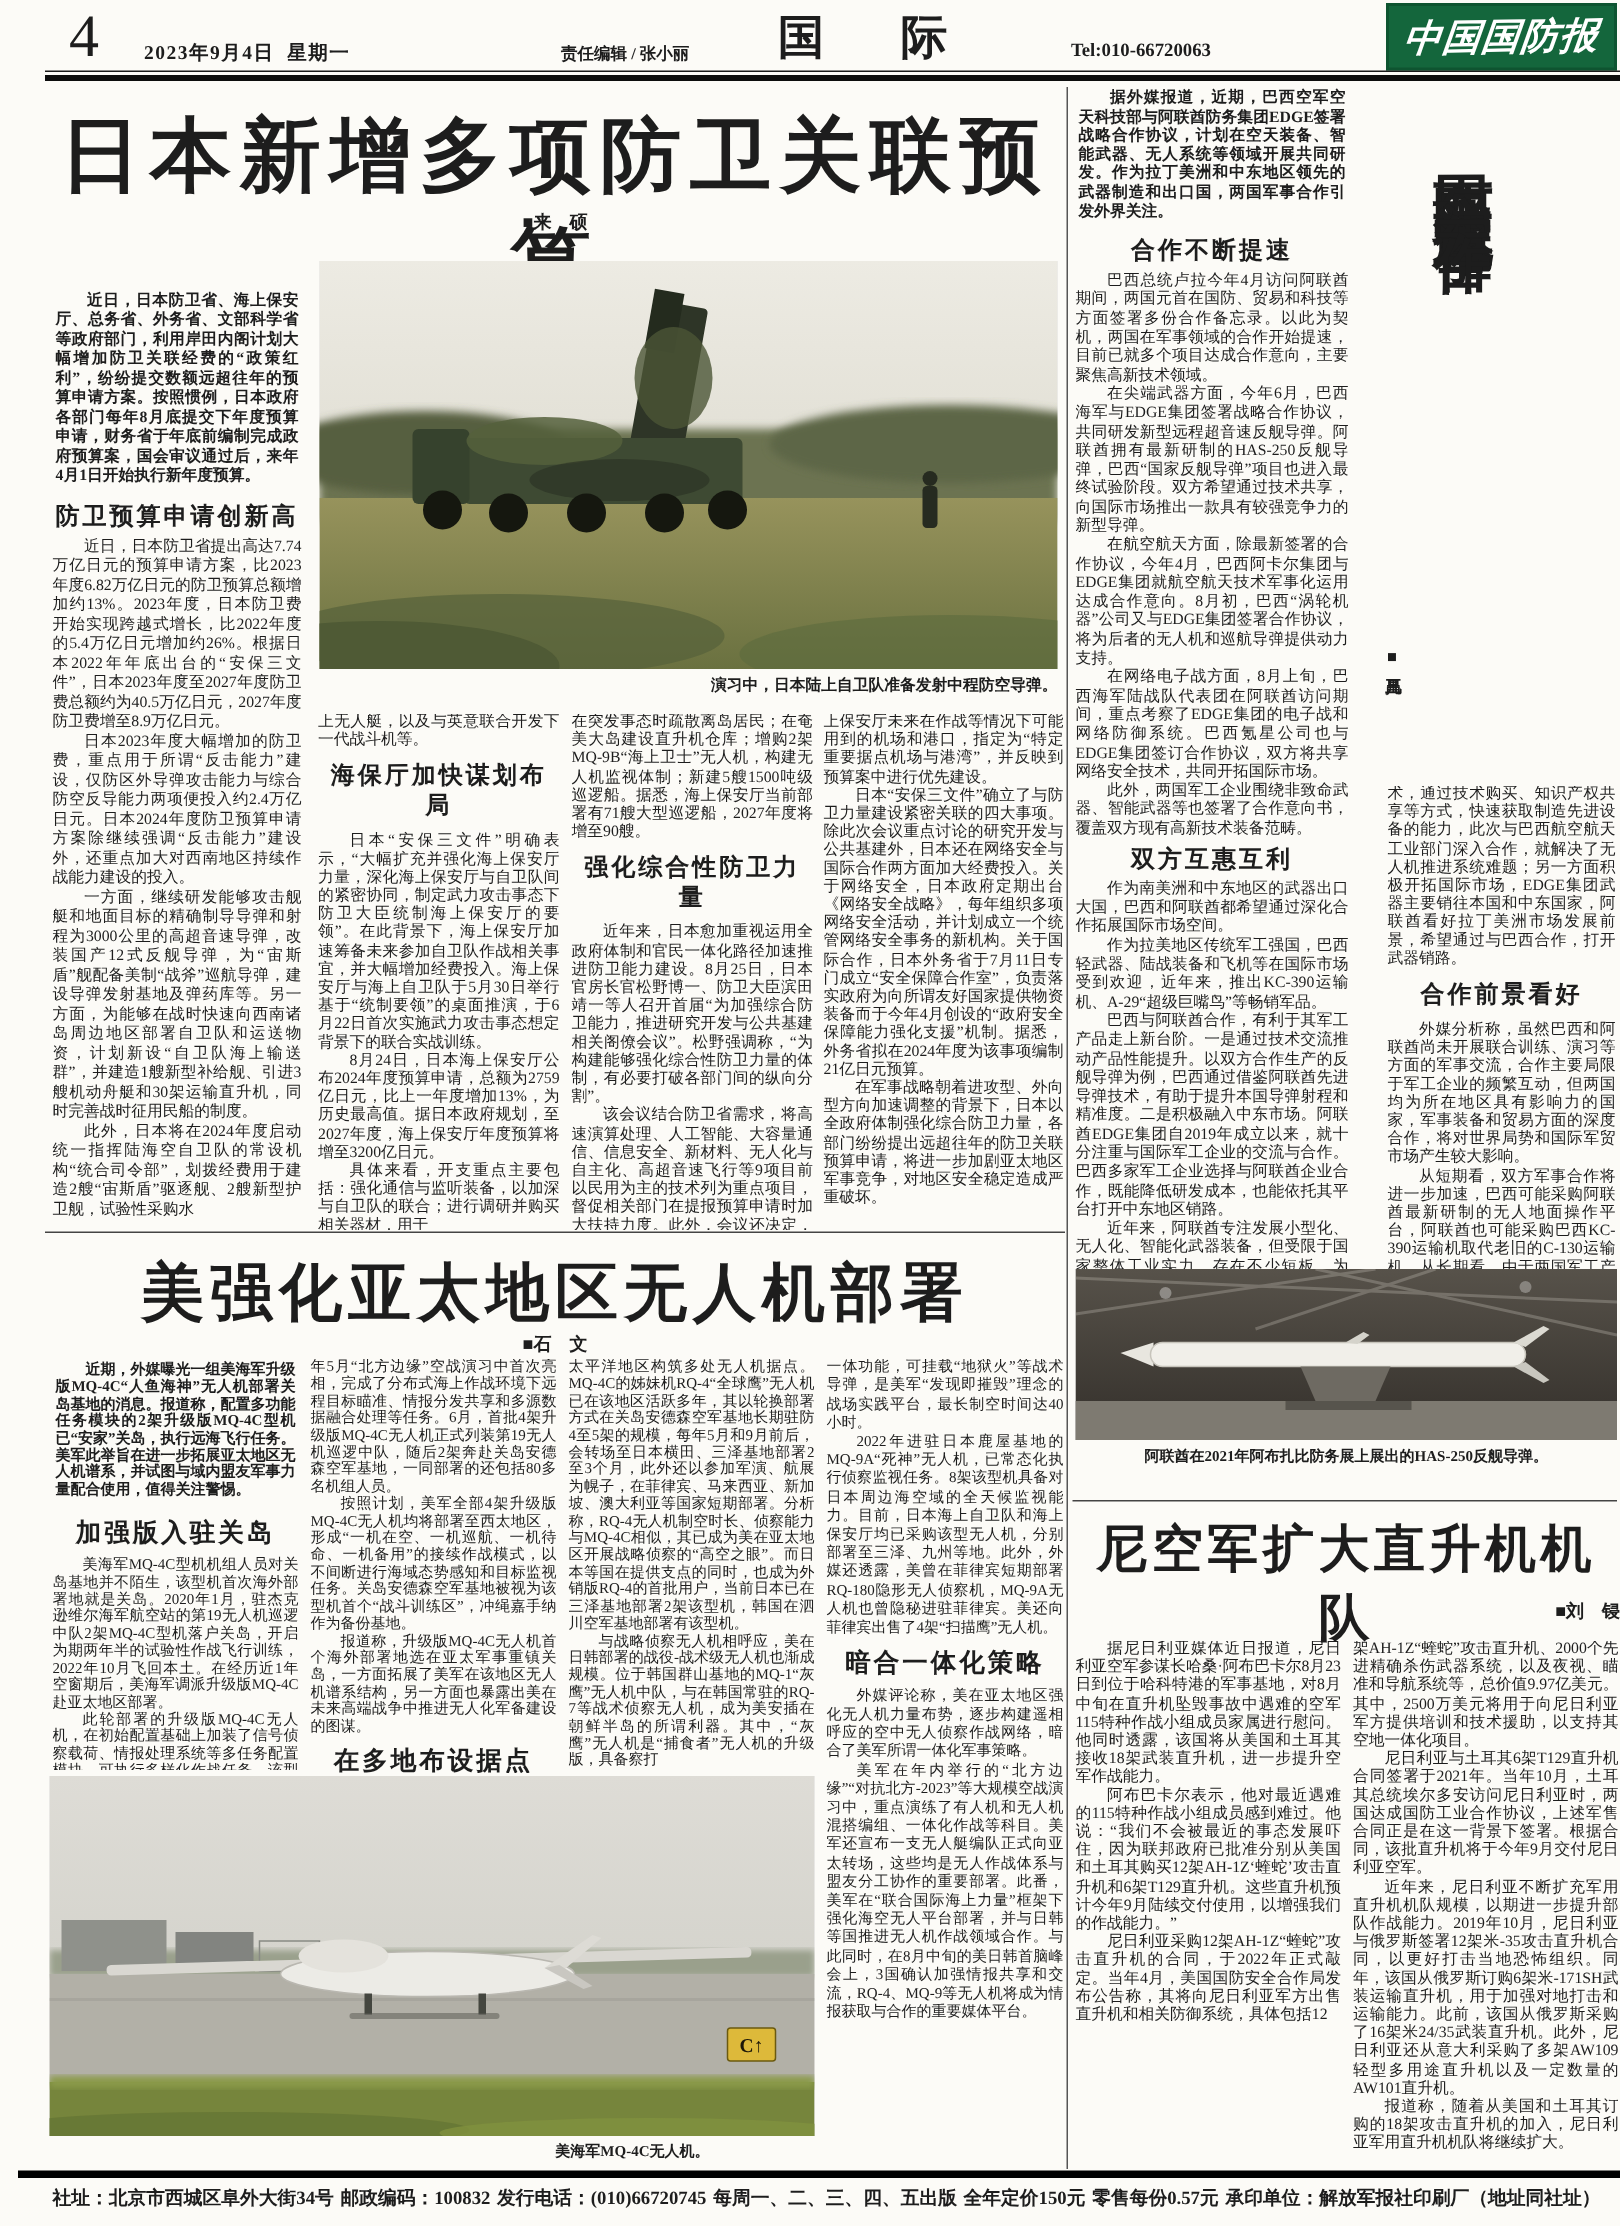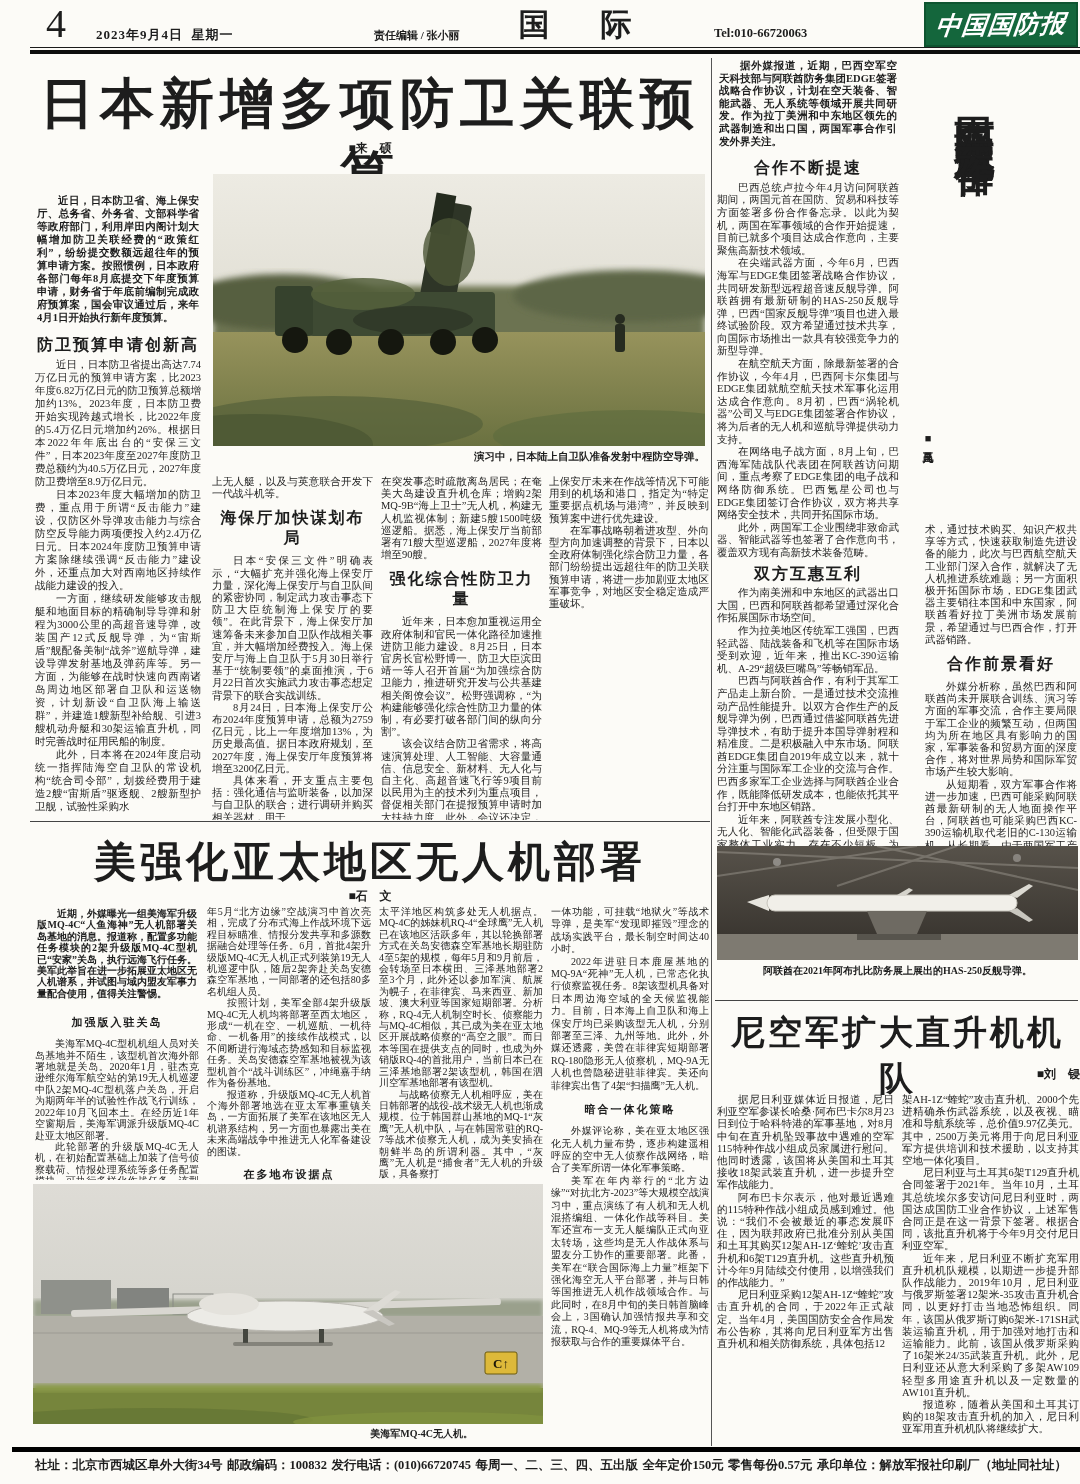--- a/index.html
+++ b/index.html
@@ -46,21 +46,21 @@
   .blk.pc{text-indent:0;}
   .blk.lead{text-indent:2em;font-weight:600;line-height:14.6px;padding:2px 2px 6px 2px;}
   .blk.h{font-family:"Liberation Sans",sans-serif;font-weight:bold;font-size:16px;line-height:20px;
          text-align:center;letter-spacing:2px;text-indent:0;margin:8px 0 7px 0;}
   .jp-c1 .blk{line-height:13px;}
   .jp-c1{left:35px;top:192px;width:166px;height:628px;}
   .jp-c2{left:212px;top:476px;width:161px;height:344px;}
   .jp-c3{left:381px;top:476px;width:161px;height:344px;}
   .jp-c4{left:549px;top:476px;width:160px;height:344px;}
   .a-us .blk{font-size:10px;line-height:11.4px;}
-  .a-us .blk.h{font-size:11px;line-height:18px;}
+  .a-us .blk.h{font-size:17px;line-height:18px;}
   .us-c1{left:35px;top:906px;width:164px;height:274px;}
   .us-c2{left:207px;top:906px;width:164px;height:276px;}
   .us-c3{left:379px;top:906px;width:164px;height:276px;}
   .us-c4{left:551px;top:906px;width:158px;height:536px;}
   .us-c4 .blk{line-height:12.4px;}
   .br-colA{left:717px;top:58px;width:182px;height:790px;}
   .br-colA .blk{line-height:12.6px;}
   .br-colB{left:925px;top:524px;width:152px;height:322px;}
   .ng-c1{left:717px;top:1094px;width:177px;height:350px;}
   .ng-c2{left:902px;top:1094px;width:177px;height:350px;}
@@ -162,20 +162,21 @@
       <div class="blk p">具体来看，开支重点主要包括：强化通信与监听装备，以加深与自卫队的联合；进行调研并购买相关器材，用于</div>
     </div>
   <div class="abs col bt jp-c3">
       <div class="blk pc">在突发事态时疏散离岛居民；在奄美大岛建设直升机仓库；增购2架MQ-9B“海上卫士”无人机，构建无人机监视体制；新建5艘1500吨级巡逻船。据悉，海上保安厅当前部署有71艘大型巡逻船，2027年度将增至90艘。</div>
       <div class="blk h">强化综合性防卫力量</div>
       <div class="blk p">近年来，日本愈加重视运用全政府体制和官民一体化路径加速推进防卫能力建设。8月25日，日本官房长官松野博一、防卫大臣滨田靖一等人召开首届“为加强综合防卫能力，推进研究开发与公共基建相关阁僚会议”。松野强调称，“为构建能够强化综合性防卫力量的体制，有必要打破各部门间的纵向分割”。</div>
       <div class="blk p">该会议结合防卫省需求，将高速演算处理、人工智能、大容量通信、信息安全、新材料、无人化与自主化、高超音速飞行等9项目前以民用为主的技术列为重点项目，督促相关部门在提报预算申请时加大扶持力度。此外，会议还决定，以西南诸岛为中心，将自卫队及海</div>
     </div>
   <div class="abs col bt jp-c4">
       <div class="blk pc">上保安厅未来在作战等情况下可能用到的机场和港口，指定为“特定重要据点机场与港湾”，并反映到预算案中进行优先建设。</div>
+      <div class="blk p">日本“安保三文件”确立了与防卫力量建设紧密关联的四大事项。除此次会议重点讨论的研究开发与公共基建外，日本还在网络安全与国际合作两方面加大经费投入。关于网络安全，日本政府定期出台《网络安全战略》，每年组织多项网络安全活动，并计划成立一个统管网络安全事务的新机构。关于国际合作，日本外务省于7月11日专门成立“安全保障合作室”，负责落实政府为向所谓友好国家提供物资装备而于今年4月创设的“政府安全保障能力强化支援”机制。据悉，外务省拟在2024年度为该事项编制21亿日元预算。</div>
       <div class="blk p">在军事战略朝着进攻型、外向型方向加速调整的背景下，日本以全政府体制强化综合防卫力量，各部门纷纷提出远超往年的防卫关联预算申请，将进一步加剧亚太地区军事竞争，对地区安全稳定造成严重破坏。</div>
     </div>
 
   <div class="abs us-headline">美强化亚太地区无人机部署</div>
   <div class="abs us-byline">■石　文</div>
 
   <div class="abs col a-us us-c1">
       <div class="blk lead">近期，外媒曝光一组美海军升级版MQ-4C“人鱼海神”无人机部署关岛基地的消息。报道称，配置多功能任务模块的2架升级版MQ-4C型机已“安家”关岛，执行远海飞行任务。美军此举旨在进一步拓展亚太地区无人机谱系，并试图与域内盟友军事力量配合使用，值得关注警惕。</div>
       <div class="blk h">加强版入驻关岛</div>
       <div class="blk p">美海军MQ-4C型机机组人员对关岛基地并不陌生，该型机首次海外部署地就是关岛。2020年1月，驻杰克逊维尔海军航空站的第19无人机巡逻中队2架MQ-4C型机落户关岛，开启为期两年半的试验性作战飞行训练，2022年10月飞回本土。在经历近1年空窗期后，美海军调派升级版MQ-4C赴亚太地区部署。</div>

